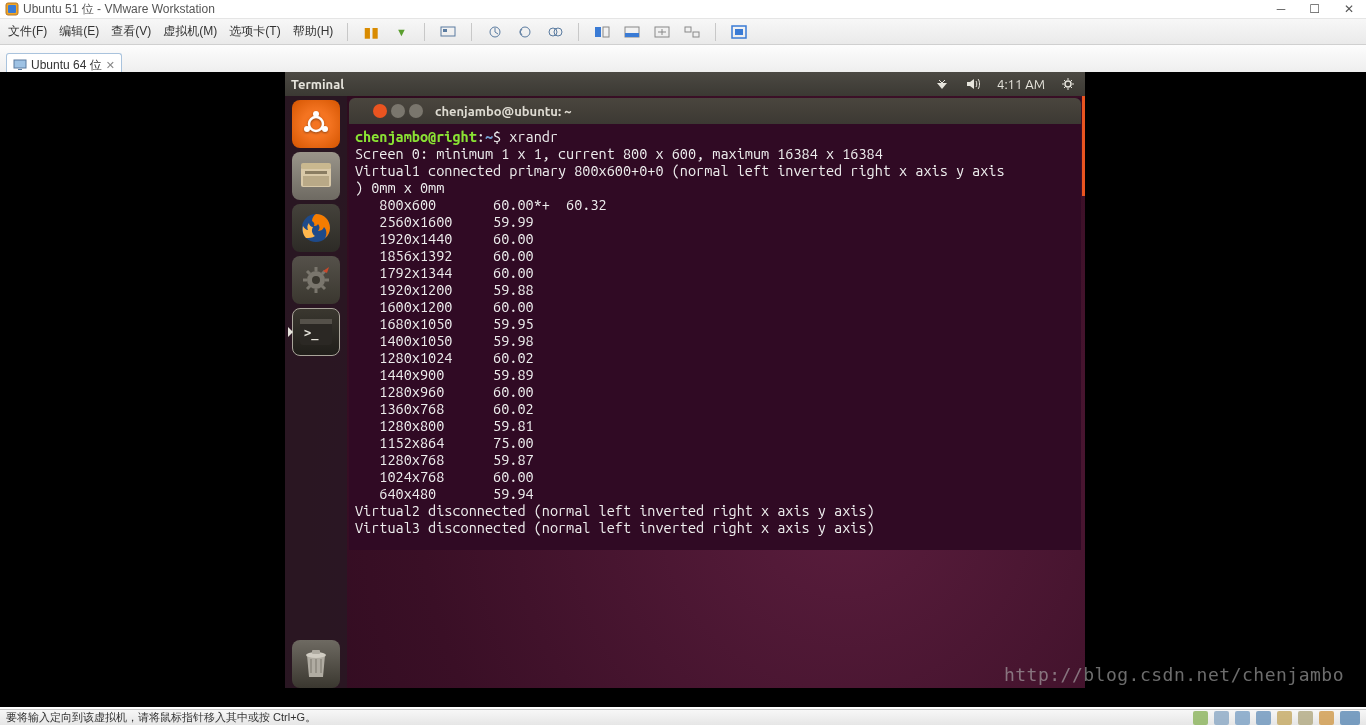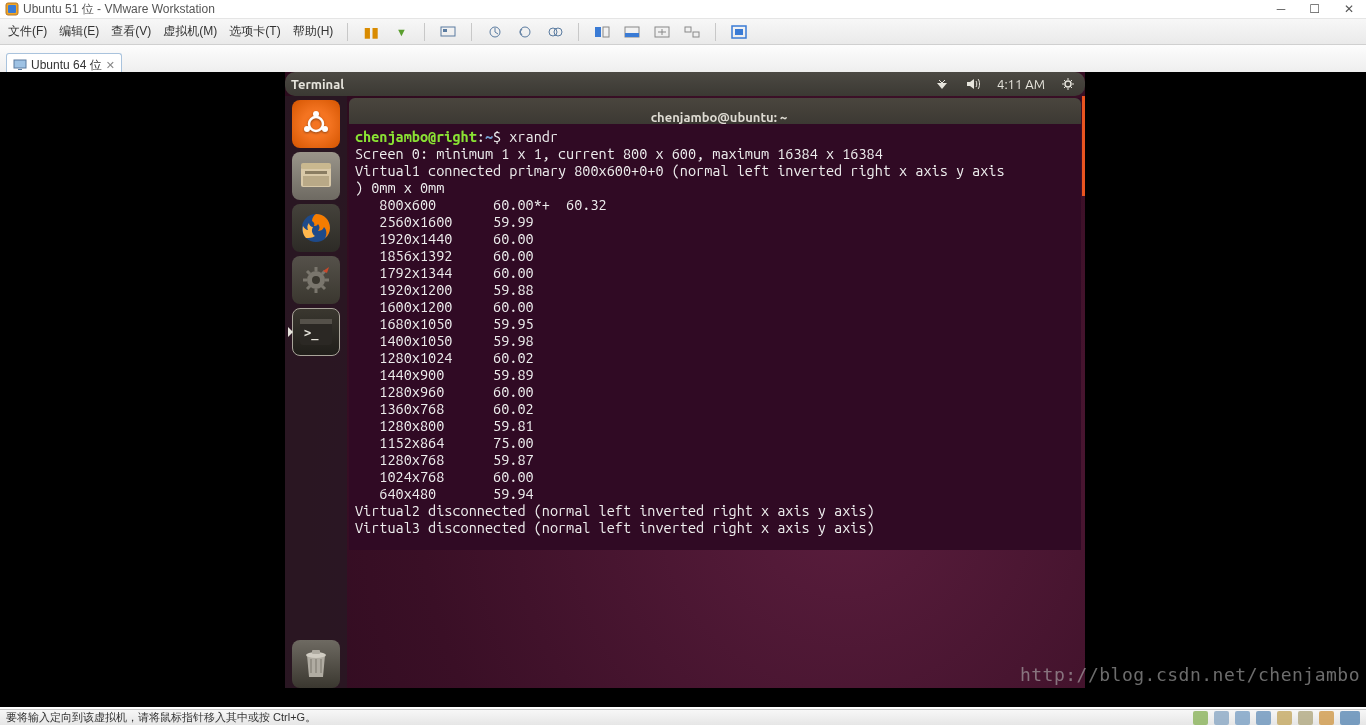--- a/index.html
+++ b/index.html
@@ -23,61 +23,61 @@
 .vm-tab { height: 23px; background: #fff; border: 1px solid #a9c3dd; border-bottom: none; border-top-left-radius: 3px; border-top-right-radius: 3px; display: flex; align-items: center; padding: 0 6px; gap: 4px; font-size: 12px; color: #333; }
 .vm-tab .tab-icon { width: 14px; height: 14px; }
 .vm-tab .close { color: #888; font-size: 11px; cursor: pointer; }
 
 .vm-content { position: absolute; top: 72px; left: 0; right: 0; bottom: 18px; background: #000; overflow: hidden; }
 
 
 .ubuntu-screen { position: absolute; left: 285px; top: 0; width: 800px; height: 616px; background: radial-gradient(circle at 70% 70%, #5a1d3d 0%, #3a0f26 60%, #2b0a1c 100%); }
 
 
-.ubuntu-panel { position: absolute; left: 0; top: 0; right: 0; height: 24px; background: linear-gradient(#4c4943,#3b3933); display: flex; align-items: center; color: #e6e4dc; font-size: 13px; font-family: "Ubuntu", "Segoe UI", sans-serif; border-radius: 10px; }
+.ubuntu-panel { position: absolute; left: 0; top: 0; right: 0; height: 24px; background: linear-gradient(#4c4943,#3b3933); display: flex; align-items: center; color: #e6e4dc; font-size: 13px; font-family: "Ubuntu", "Segoe UI", sans-serif; }
 .ubuntu-panel .panel-title { padding-left: 6px; font-weight: 600; }
 .ubuntu-panel .panel-right { margin-left: auto; display: flex; align-items: flex-start; gap: 16px; padding-right: 10px; }
 .ubuntu-panel .panel-icon { display: inline-flex; }
 
 
 .unity-launcher { position: absolute; left: 0; top: 24px; bottom: 0; width: 62px; background: rgba(40,25,35,0.8); display: flex; flex-direction: column; align-items: center; padding-top: 4px; gap: 4px; }
 .launcher-item { width: 48px; height: 48px; border-radius: 8px; background: linear-gradient(#6e6a62,#48443d); display: flex; align-items: center; justify-content: center; cursor: pointer; position: relative; }
 .launcher-item.ubuntu { background: radial-gradient(circle,#f47421 40%,#d35400 100%); }
 .launcher-item.ubuntu svg { filter: drop-shadow(0 1px 1px rgba(0,0,0,0.4)); }
 .launcher-item.files { background: linear-gradient(#9a958a,#6e6a62); }
 .launcher-item.firefox { background: linear-gradient(#45423b,#2d2b26); }
 .launcher-item.settings { background: linear-gradient(#55514a,#3a372f); }
 .launcher-item.terminal { background: linear-gradient(#3a372f,#201e1a); border: 1px solid #a9a59a; }
 .launcher-item.terminal::before { content: ""; position: absolute; left: -5px; top: 50%; width: 0; height: 0; border-top: 5px solid transparent; border-bottom: 5px solid transparent; border-left: 5px solid #e6e4dc; transform: translateY(-50%); }
 .launcher-spacer { flex: 1; }
 .launcher-item.trash { background: linear-gradient(#6e6a62,#3a372f); }
 
 
 .term-window { position: absolute; left: 64px; top: 26px; right: 4px; height: 452px; background: #300a24; }
-.term-titlebar { height: 26px; background: linear-gradient(#4a463e,#3c3933); display: flex; align-items: center; padding: 0 24px; gap: 4px; color: #dedbd2; font-size: 13px; font-family: "Ubuntu","Segoe UI",sans-serif; border-top-left-radius: 6px; border-top-right-radius: 6px; flex-direction: column; }
+.term-titlebar { height: 26px; background: linear-gradient(#4a463e,#3c3933); display: flex; align-items: center; padding: 0 24px; gap: 4px; color: #dedbd2; font-size: 13px; font-family: "Ubuntu","Segoe UI",sans-serif; border-top-left-radius: 6px; border-top-right-radius: 6px; }
 .tb-btn { width: 14px; height: 14px; border-radius: 50%; display: inline-block; }
 .tb-close { background: #e95420; }
 .tb-min { background: #7a766d; }
 .tb-max { background: #7a766d; }
 .term-titlebar .tb-title { margin-left: 8px; font-weight: 600; }
 
 .term-body { padding: 4px 6px; font-family: "Ubuntu Mono","DejaVu Sans Mono",Consolas,monospace; font-size: 14.5px; line-height: 17px; color: #eee; white-space: pre; }
 .term-body .prompt-user { color: #8ae234; font-weight: bold; }
 .term-body .prompt-path { color: #729fcf; font-weight: bold; }
 .term-body .prompt-white { color: #eee; }
 
 
 .screen-right-edge { position: absolute; right: 0; top: 24px; width: 3px; height: 100px; background: #e95420; }
 
 
 .vmware-statusbar { position: absolute; bottom: 0; left: 0; right: 0; height: 16px; background: linear-gradient(#f7f7f7,#e6e6e6); border-top: 1px solid #c8c8c8; display: flex; align-items: center; padding: 0 6px; font-size: 11px; color: #333; }
 .vmware-statusbar .status-right { margin-left: auto; display: flex; gap: 6px; }
 .vmware-statusbar .tray-icon { width: 15px; height: 14px; display: inline-block; background: #6fa8d6; border-radius: 2px; opacity: 0.8; }
 
-.watermark { position: absolute; right: 6px; bottom: 22px; color: rgba(180,180,180,0.6); font-size: 18px; font-family: Consolas,monospace; letter-spacing: 0.5px; pointer-events: none; margin-left: 20px; }
+.watermark { position: absolute; right: 22px; bottom: 22px; color: rgba(180,180,180,0.6); font-size: 18px; font-family: Consolas,monospace; letter-spacing: 0.5px; pointer-events: none; margin-left: 20px; }
 </style>
 </head>
 <body>
 
 <div class="vmware-titlebar">
   <span class="logo">
     <svg width="14" height="14" viewBox="0 0 14 14">
         <rect x="1" y="1" width="12" height="12" rx="2" fill="#f5a623" stroke="#b0762a"></rect>
         <rect x="3" y="3" width="8" height="8" rx="1" fill="#3a7bd5"></rect>
       </svg>

